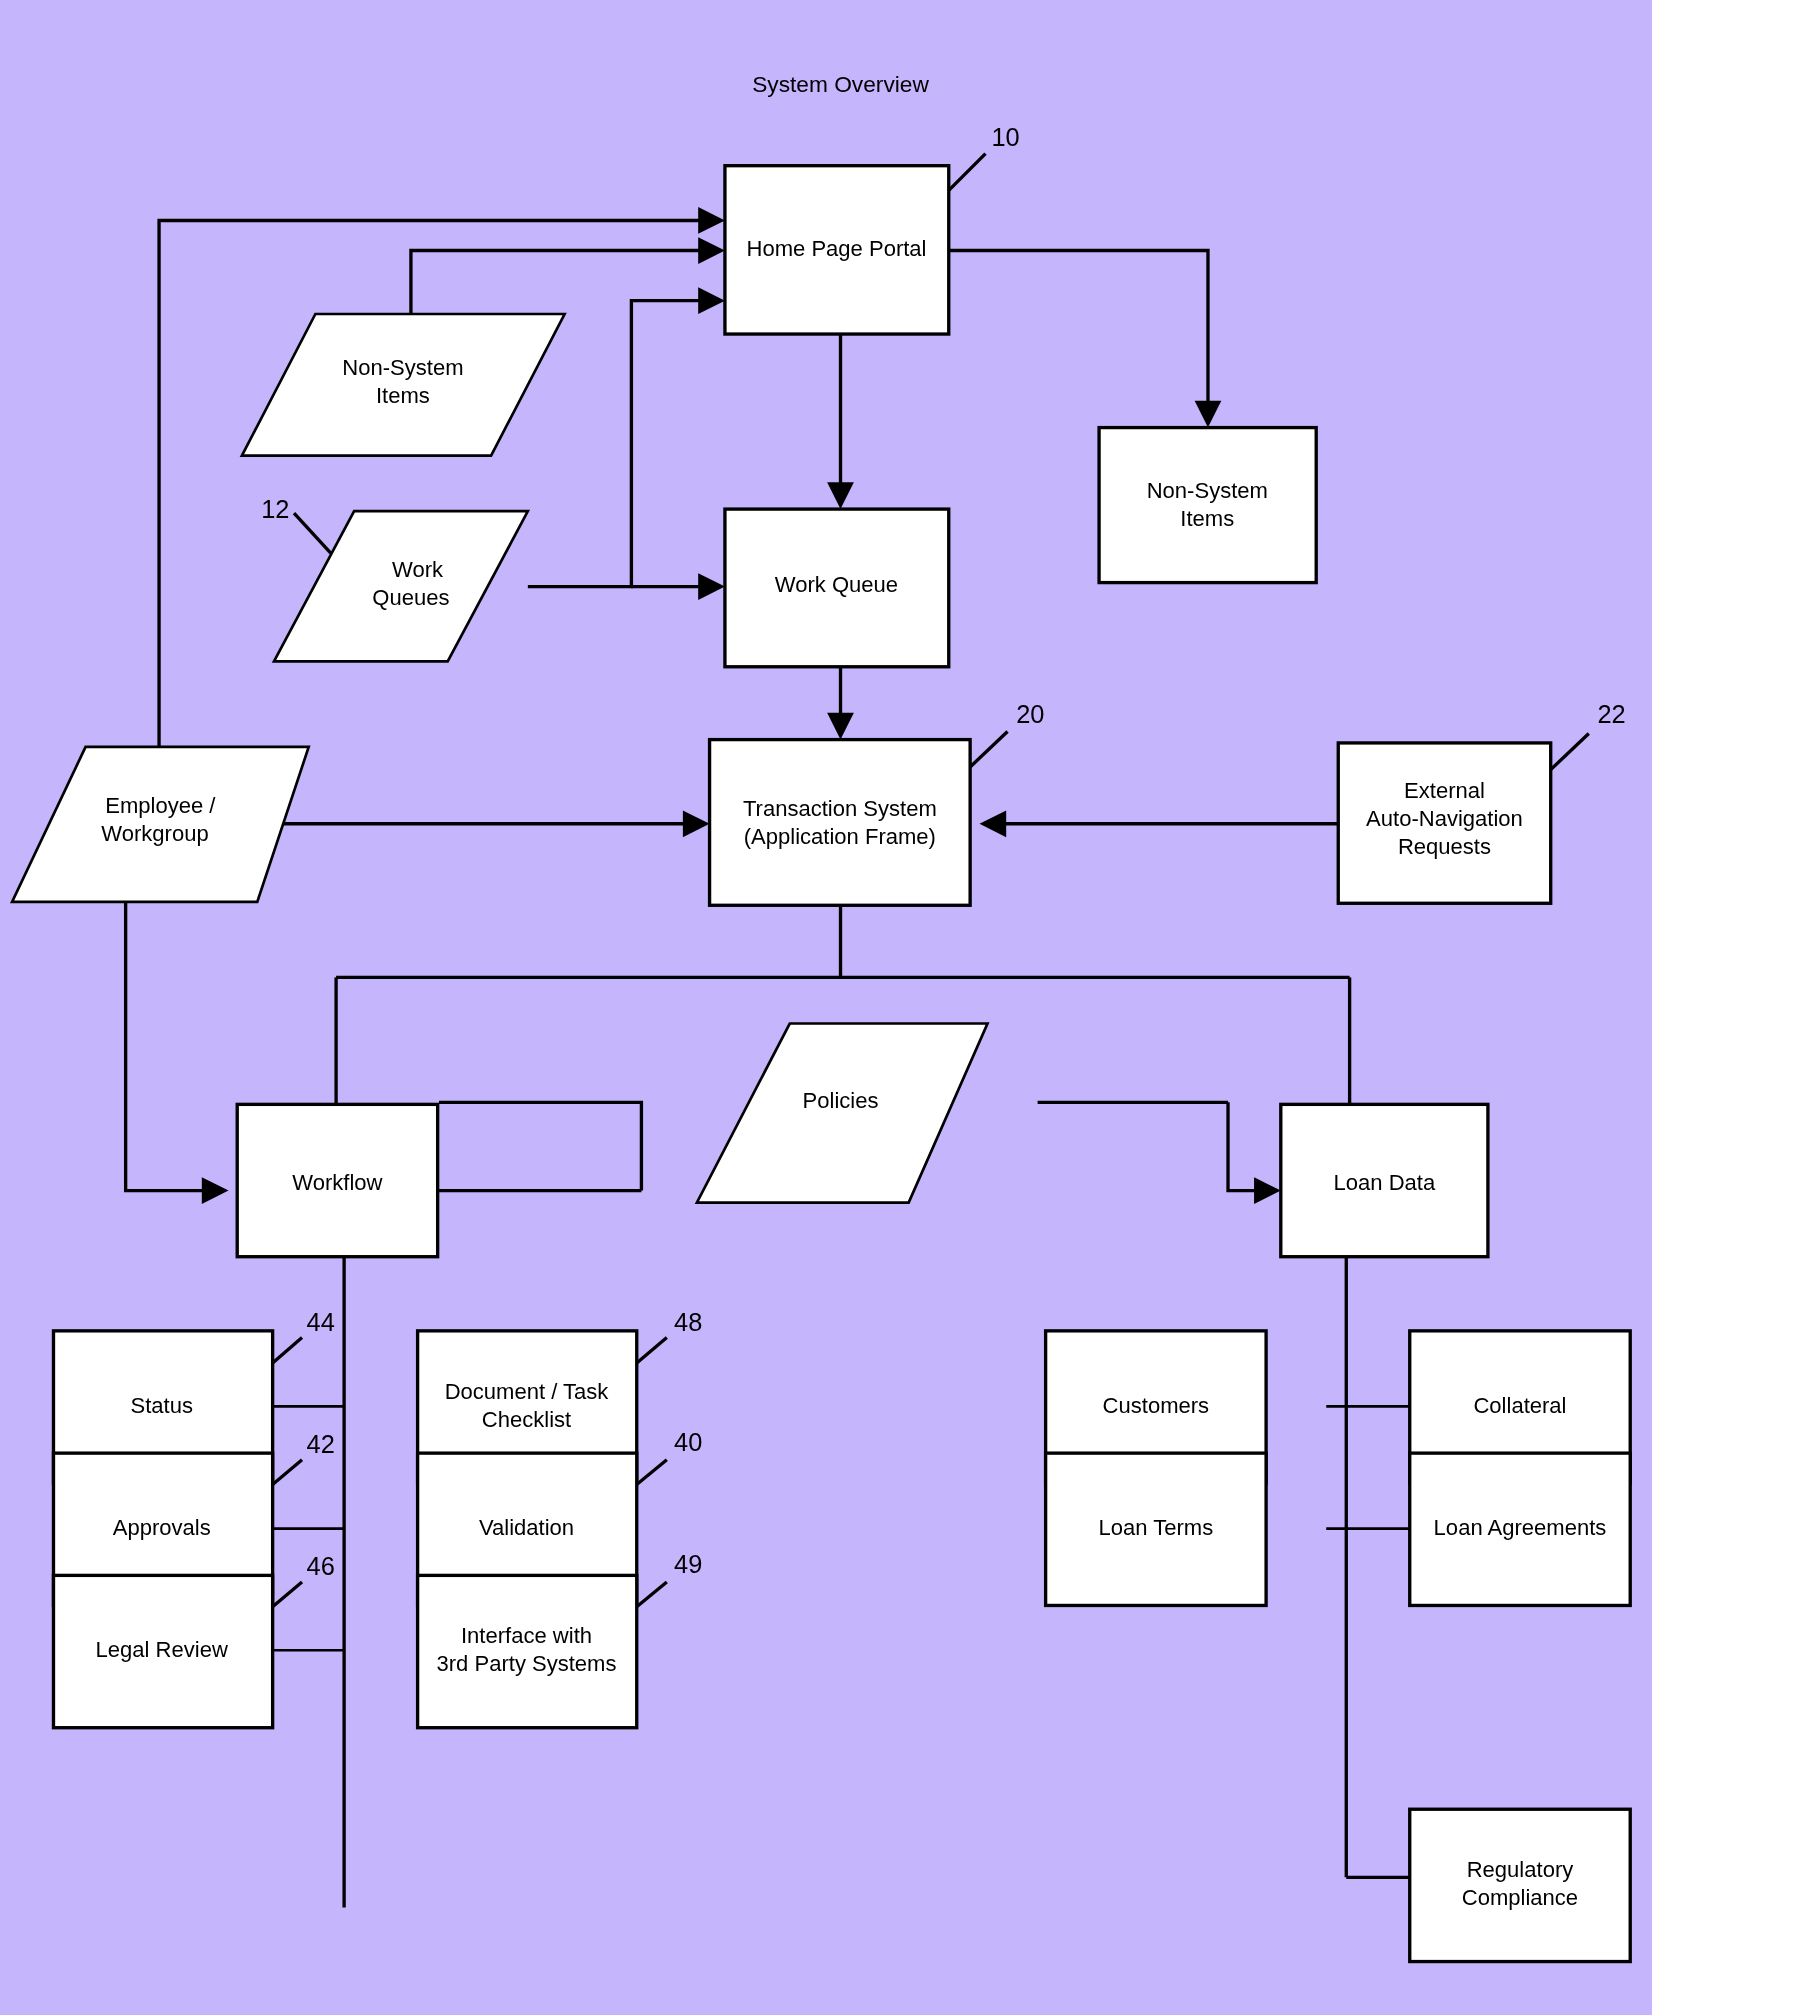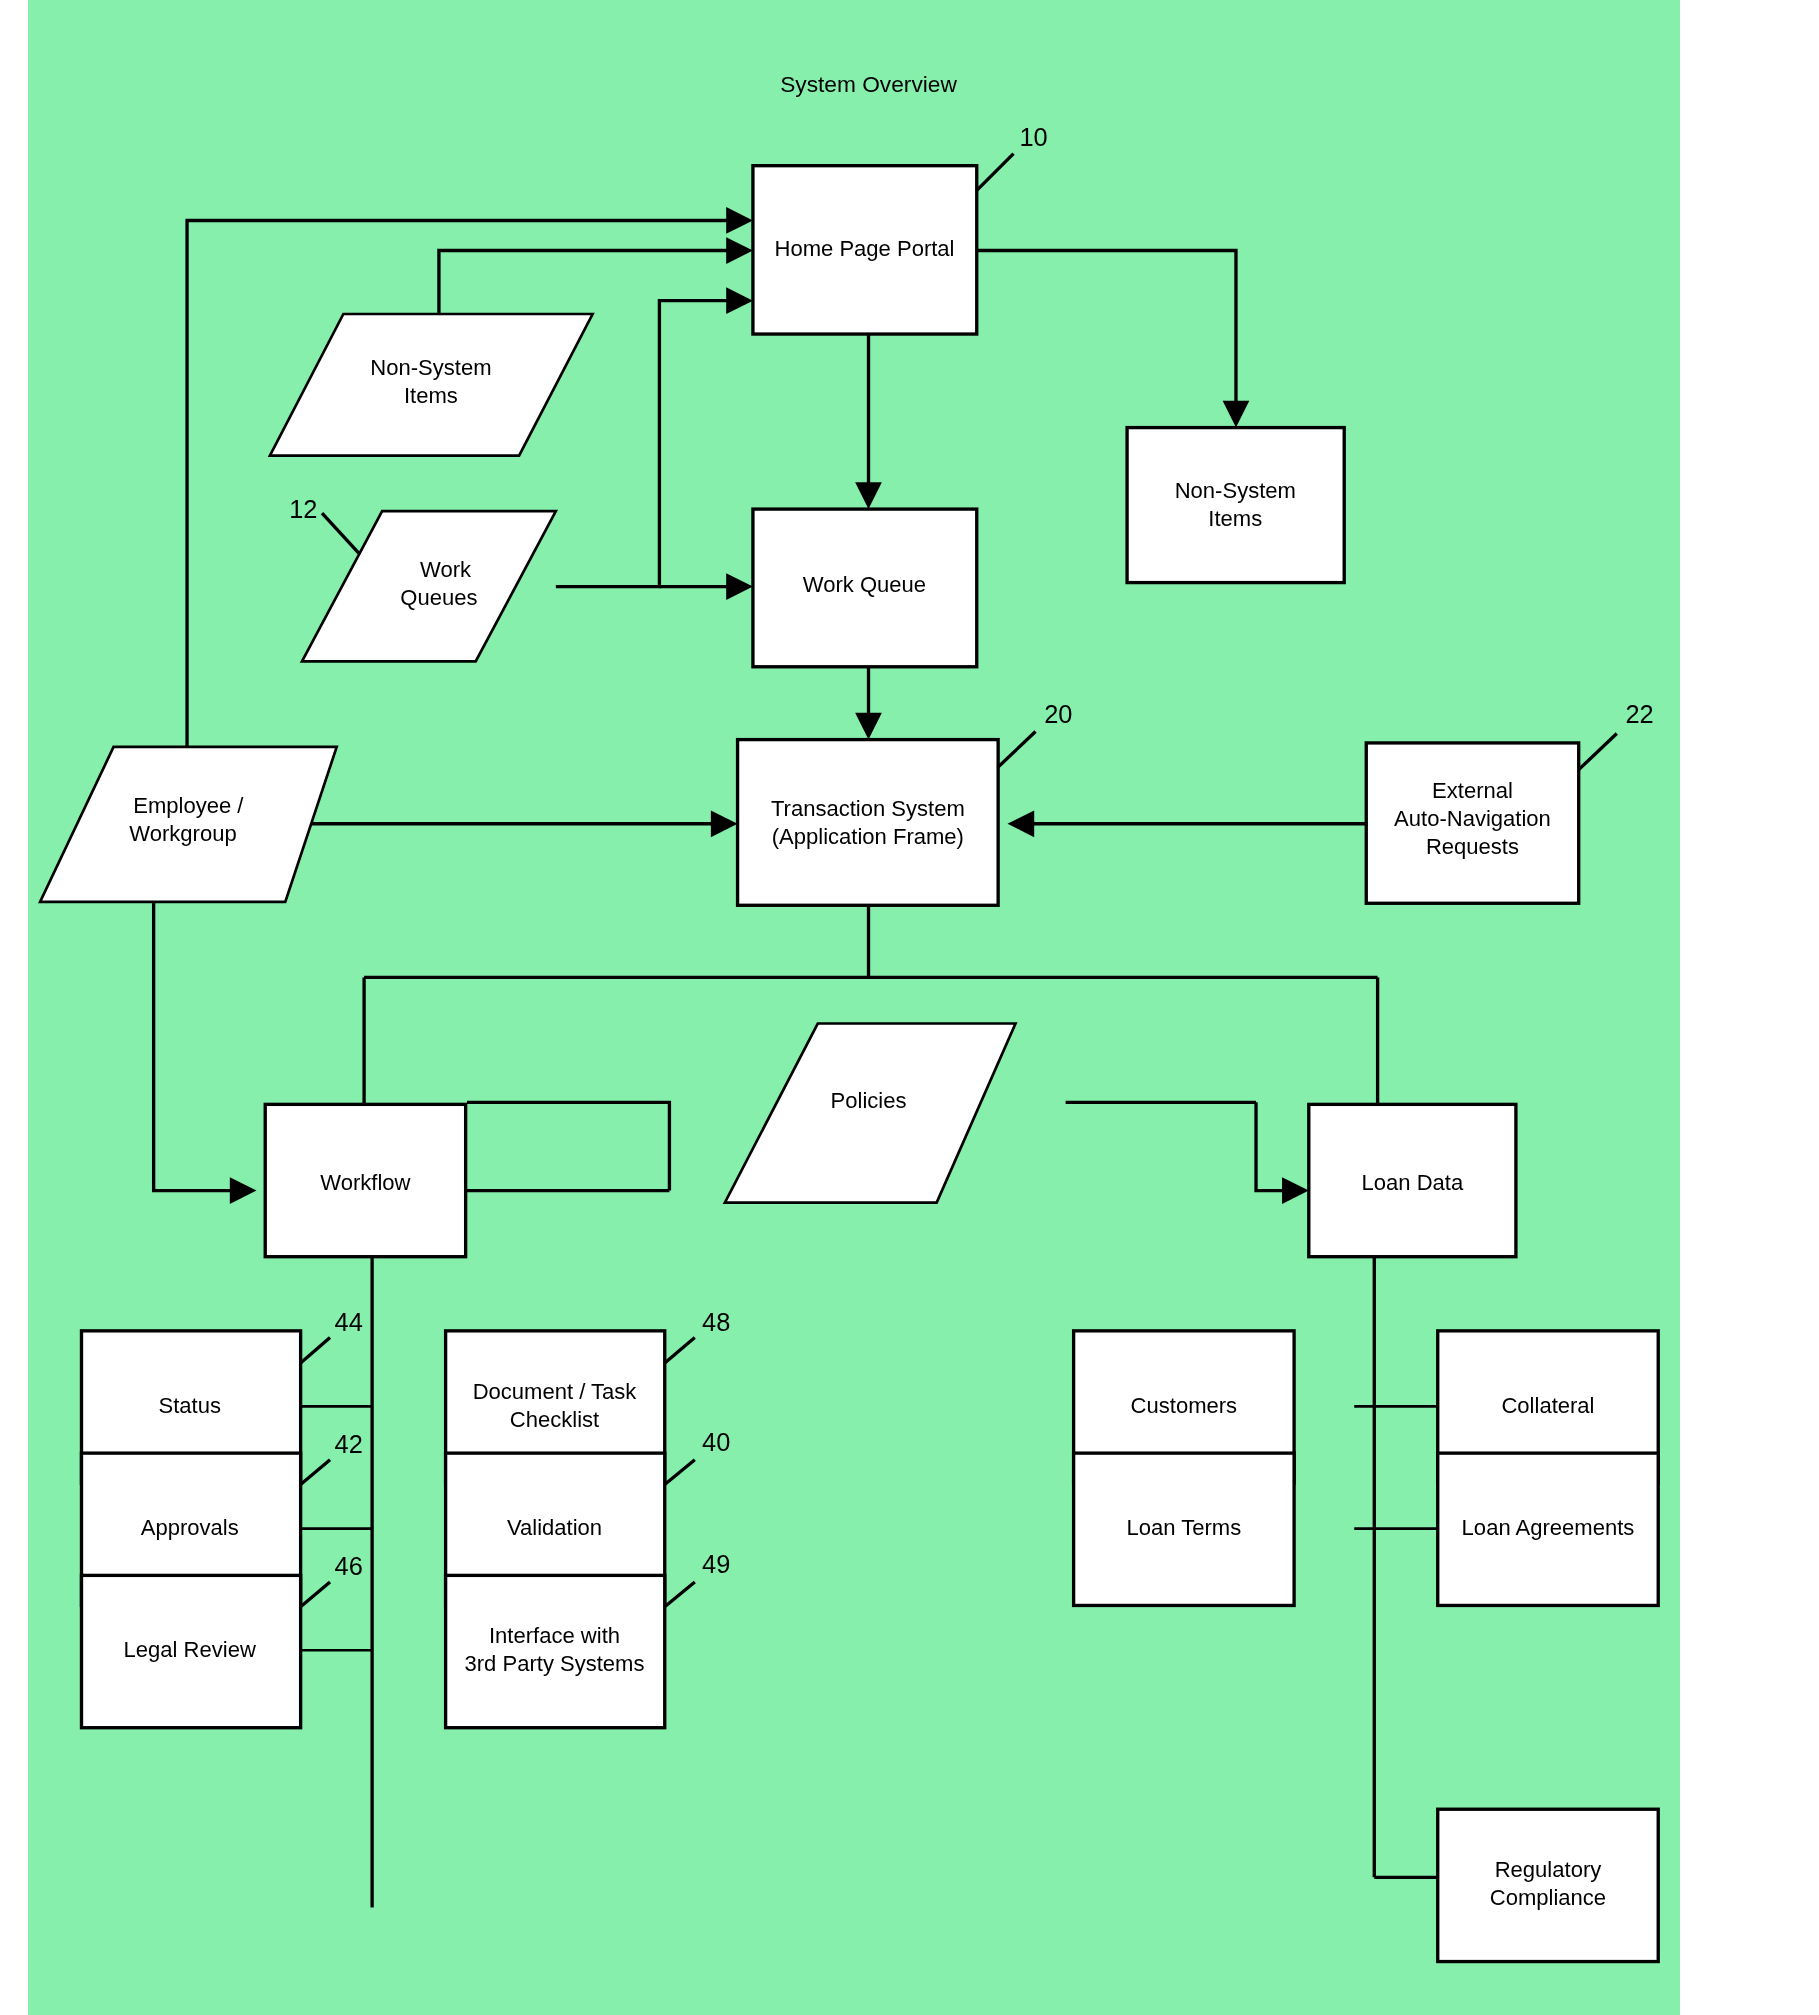--- a/index.html
+++ b/index.html
@@ -7,23 +7,22 @@
     padding: 0;
     background: #ffffff;
   }
   body {
     font-family: "Liberation Sans", sans-serif;
   }
   #diagram-root {
     position: relative;
     width: 1652px;
     height: 2015px;
-    background: #86efac;
+    background: #c4b5fd;
     overflow: hidden;
-    margin-left: 28px;
   }
   svg.diagram-canvas {
     display: block;
     width: 1820px;
     height: 2015px;
   }
   .node-shape {
     fill: #ffffff;
     stroke: #000000;
     stroke-width: 5;

